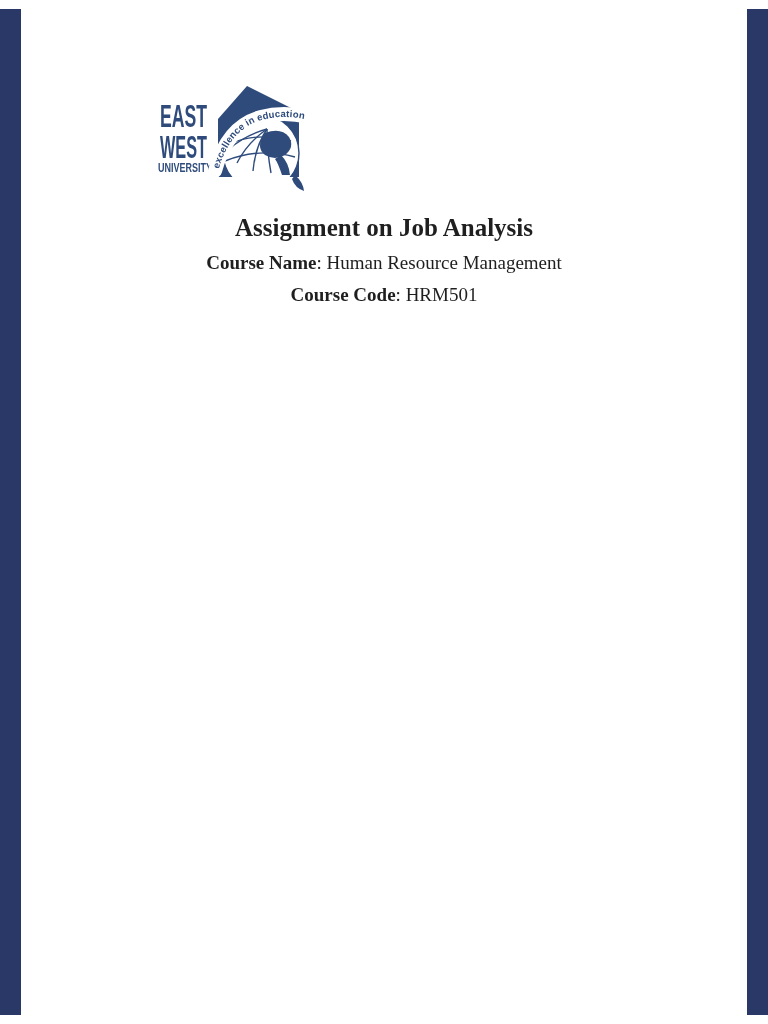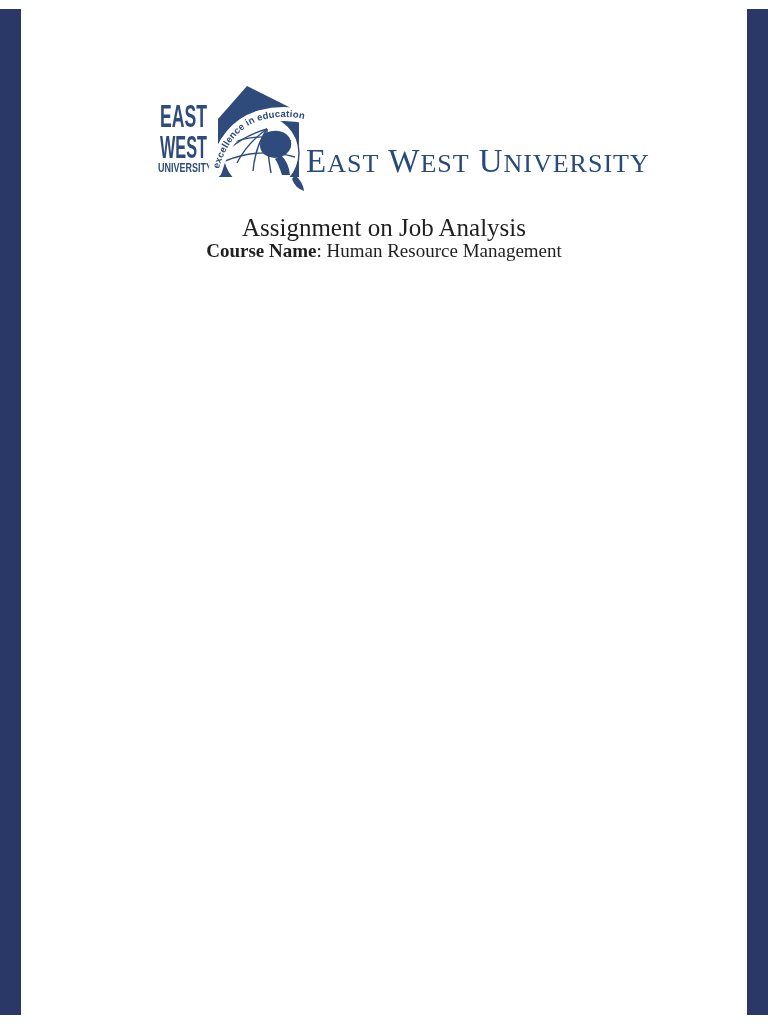--- a/index.html
+++ b/index.html
@@ -37,30 +37,31 @@
   .wordmark .word:last-child { margin-right: 0; }
   .wm-big   { font-size: 33px; }
   .wm-small { font-size: 26px; }
 
   
   .doc-title {
     position: absolute; left: 0; right: 0; top: 214px;
     text-align: center;
     font-size: 25px;
     color: #1F1F1F;
+    font-weight: bold;
   }
   .doc-line {
     position: absolute; left: 0; right: 0;
     text-align: center;
     font-size: 19px;
     color: #1F1F1F;
   }
   .doc-line .lbl { font-weight: bold; }
   .doc-line .sep { white-space: pre; }
-  .line-course-name { top: 240px; }
+  .line-course-name { top: 252px; }
   .line-course-code { top: 284px; }
 
   svg text { font-family: "Liberation Sans", sans-serif; }
 </style>
 </head>
 <body>
 
 <div class="stage">
 
   <div class="edge-bar left"></div>
@@ -95,24 +96,24 @@
       <path d="M124,72 q8,8 9,20 l-8,0 q-4,-12 -7,-16 z" fill="#2E4B7C"></path>
     </g>
     <path d="M138,92 Q146,99 147,108 Q138,105 135,96 Z" fill="#2E4B7C"></path>
 
     <path id="mottoPath" d="M58,88 C66,58 82,40 104,34 C126,28 150,31 176,42" fill="none" stroke="#ffffff" stroke-width="14" stroke-linecap="round"></path>
     <text font-size="9.5" font-weight="bold" fill="#2E4B7C" letter-spacing="0.4" dominant-baseline="middle">
       <textPath href="#mottoPath" startOffset="3">excellence in education</textPath>
     </text>
   </svg>
 
-  <div class="wordmark">
-    <span class="word"><span class="wm-big">E</span><span class="wm-small">AST</span></span><span class="word"><span class="wm-big">W</span><span class="wm-small">EST</span></span><span class="word"><span class="wm-big">U</span><span class="wm-small">NIVERSITY</span></span>
-  </div>
 
   <div class="doc-title">Assignment on Job Analysis</div>
 
   <div class="doc-line line-course-name">
     <span class="lbl">Course Name</span><span class="sep">: </span><span class="val">Human Resource Management</span>
   </div>
 
+  <div class="doc-line line-course-code">
+    <span class="lbl">Course Code</span><span class="sep">: </span><span class="val">HRM501</span>
+  </div>
 
 </div>
 
 </body></html>

